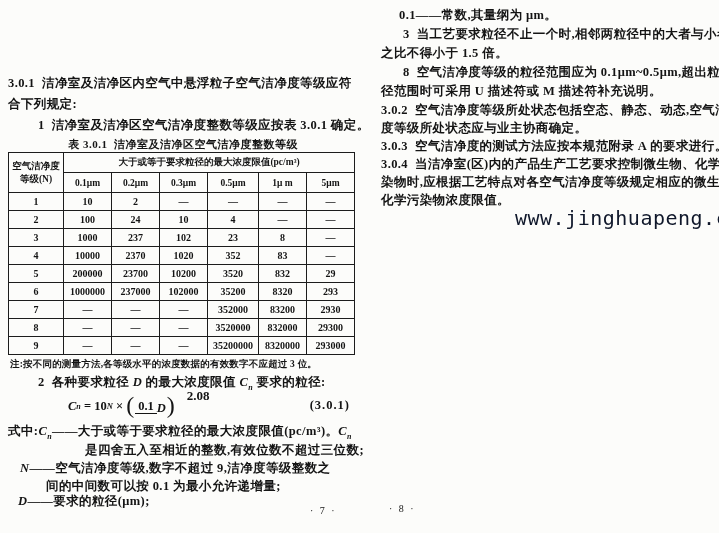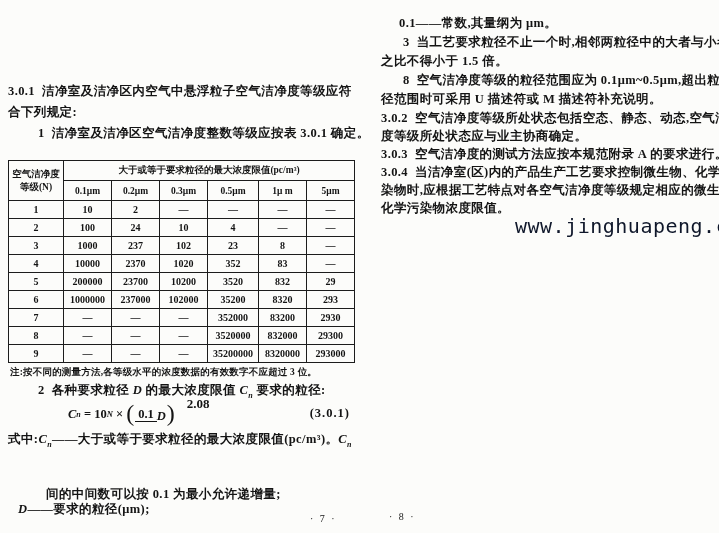--- a/index.html
+++ b/index.html
@@ -2,21 +2,21 @@
 <html><head>
 <meta charset="utf-8">
 <style>
   html,body{margin:0;padding:0;}
   body{
     width:719px;height:533px;position:relative;overflow:hidden;
     background:#fcfcfa;color:#141414;
     font-family:"Liberation Serif","DejaVu Serif",serif;
     font-weight:700;
   }
-  .page{position:absolute;top:12px;height:384px;text-decoration:underline;}
+  .page{position:absolute;top:4px;height:384px;text-decoration:underline;}
   #page-left{left:8px;width:350px;}
   #page-right{left:381px;width:334px;}
   .ln{position:absolute;white-space:pre;font-size:12.5px;letter-spacing:0.4px;line-height:15px;}
   .var{font-style:italic;font-family:"Liberation Serif","DejaVu Serif",serif;}
   sub.vs{font-size:8px;font-style:italic;}
   sup.vp{font-size:8.5px;font-style:italic;}
   
   .doc-title{position:absolute;top:19px;left:0;width:100%;text-align:center;
     font-size:17px;letter-spacing:3px;white-space:pre;}
   
@@ -55,20 +55,21 @@
 </head>
 <body>
 
 <div class="page" id="page-left">
 
 
   <div class="ln" style="top:72px;left:0;">3.0.1  洁净室及洁净区内空气中悬浮粒子空气洁净度等级应符</div>
   <div class="ln" style="top:93px;left:0;">合下列规定:</div>
   <div class="ln" style="top:114px;left:30px;">1  洁净室及洁净区空气洁净度整数等级应按表 3.0.1 确定。</div>
 
+  <div class="tbl-caption">表 3.0.1  洁净室及洁净区空气洁净度整数等级</div>
 
   <table class="main">
     <colgroup>
       <col class="c0">
         <col class="cx">
         <col class="cx">
         <col class="cx">
         <col class="c4">
         <col class="cx">
         <col class="cx">
@@ -191,20 +192,22 @@
           <span class="num">0.1</span>
           <span class="den var">D</span>
         </span>
         <span class="paren">)</span>
         <span class="expo">2.08</span>
     </div>
     <div class="eqno">(3.0.1)</div>
   </div>
 
   <div class="ln" style="top:420px;left:0;"><span>式中:</span><span class="var">C</span><sub class="vs">n</sub><span>——大于或等于要求粒径的最大浓度限值(pc/m³)。</span><span class="var">C</span><sub class="vs">n</sub></div>
+  <div class="ln" style="top:439px;left:77px;">是四舍五入至相近的整数,有效位数不超过三位数;</div>
+  <div class="ln" style="top:457px;left:12px;"><span class="var">N</span><span>——空气洁净度等级,数字不超过 9,洁净度等级整数之</span></div>
   <div class="ln" style="top:475px;left:38px;">间的中间数可以按 0.1 为最小允许递增量;</div>
   <div class="ln" style="top:490px;left:10px;"><span class="var">D</span><span>——要求的粒径(μm);</span></div>
 
   <div class="pageno" style="top:501px;left:302px;">· 7 ·</div>
 </div>
 
 <div class="page" id="page-right">
   <div class="ln" style="top:4px;left:18px;">0.1——常数,其量纲为 μm。</div>
   <div class="ln" style="top:23px;left:22px;">3  当工艺要求粒径不止一个时,相邻两粒径中的大者与小者</div>
   <div class="ln" style="top:42px;left:0;">之比不得小于 1.5 倍。</div>

